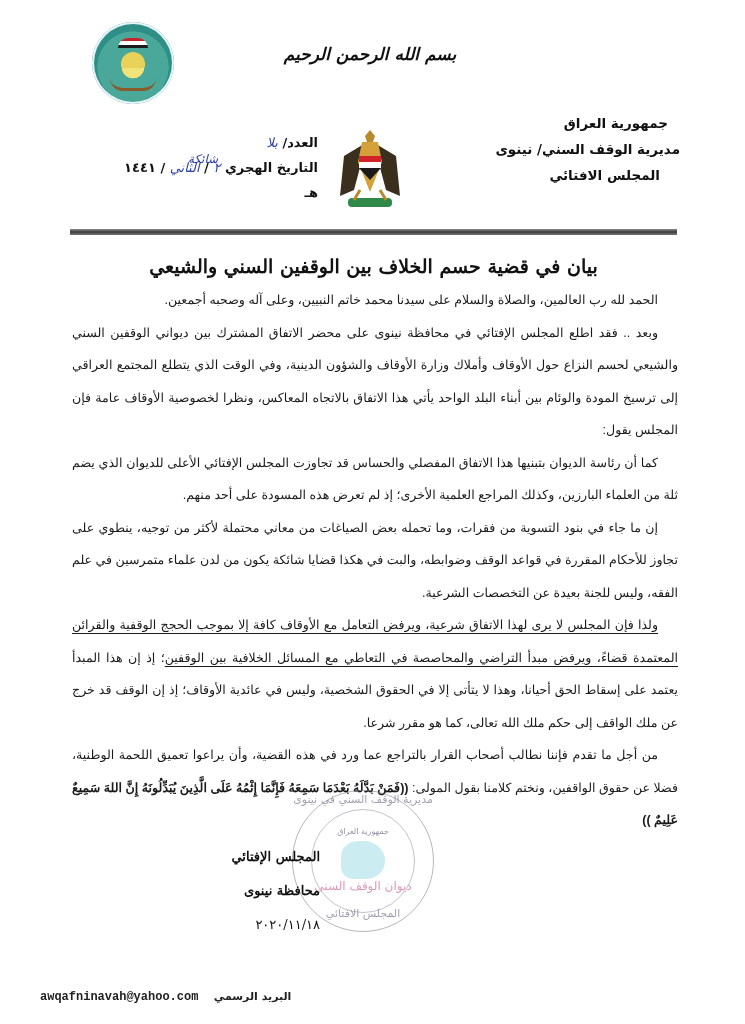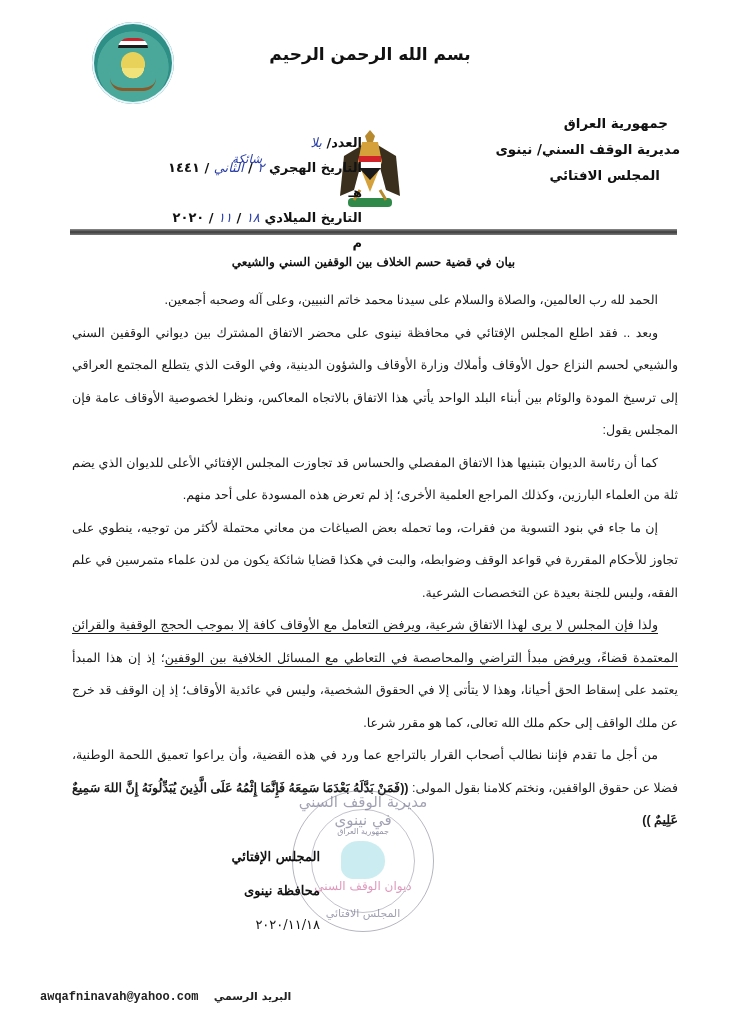--- a/index.html
+++ b/index.html
@@ -6,20 +6,21 @@
   body {
     width: 745px; height: 1024px; background: #ffffff; position: relative; overflow: hidden;
     font-family: "DejaVu Serif", serif; color: #1a1a1a;
   }
   .abs { position: absolute; }
   
   .bismillah {
     left: 220px; top: 44px; width: 300px; text-align: center;
     font-family: "DejaVu Sans", sans-serif; font-weight: bold; font-size: 17px; color: #111;
     direction: rtl;
+    font-style: italic;
   }
   .logo {
     left: 92px; top: 22px; width: 82px; height: 82px; border-radius: 50%;
     background: radial-gradient(circle at 50% 55%, #f2e27a 0 18%, #4aa89a 19% 58%, #2d8f86 59% 76%, #8fd2e6 77% 88%, #2f9fd0 89% 100%);
     box-shadow: 0 0 0 2px #e8f5fb inset;
   }
   .logo .dome {
     position: absolute; left: 29px; top: 30px; width: 24px; height: 16px;
     background: #e9d25a; border-radius: 12px 12px 2px 2px;
   }
@@ -36,32 +37,32 @@
     font-family: "DejaVu Sans", sans-serif; font-weight: bold; font-size: 13.5px; line-height: 26px; color: #111;
   }
   .right-block div { padding-right: 6px; }
   .right-block .l1 { padding-right: 12px; }
   .right-block .l2 { padding-right: 8px; }
   .right-block .l3 { padding-right: 0px; }
   .right-block .l4 { padding-right: 20px; }
   .emblem { left: 338px; top: 126px; width: 64px; height: 88px; }
   .left-block {
     left: 118px; top: 130px; width: 200px; direction: rtl; text-align: right;
-    font-family: "DejaVu Sans", sans-serif; font-weight: bold; font-size: 13px; line-height: 25px; color: #111; margin-left: 44px;
+    font-family: "DejaVu Sans", sans-serif; font-weight: bold; font-size: 13px; line-height: 25px; color: #111;
   }
   .hand { font-family: "DejaVu Serif", serif; font-weight: normal; color: #2a3fa8; font-style: italic; }
   .handsup { position: absolute; left: 70px; top: -8px; font-size: 12px; }
   .rule {
     left: 70px; top: 229px; width: 607px; height: 6px;
     background: linear-gradient(#8c8c8c, #3c3c3c 50%, #7a7a7a);
   }
   
   .title {
     left: 70px; top: 255px; width: 607px; text-align: center; direction: rtl;
-    font-family: "DejaVu Serif", serif; font-weight: bold; font-size: 12px; color: #111;
+    font-family: "DejaVu Serif", serif; font-weight: bold; font-size: 19px; color: #111;
   }
   .body-text {
     left: 72px; top: 284px; width: 606px; direction: rtl; text-align: justify;
     font-family: Liberation Sans, sans-serif; font-size: 12.6px; line-height: 32.5px; color: #1a1a1a;
   }
   .body-text p { margin: 0; text-indent: 20px; text-align-last: right; }
   .body-text .u { text-decoration: underline; text-underline-offset: 4px; }
   .body-text .quran { font-weight: bold; }
   
   .sign {
@@ -72,21 +73,21 @@
   .stamp {
     left: 292px; top: 790px; width: 140px; height: 140px; border-radius: 50%;
     border: 1.5px solid rgba(120,120,140,0.55);
   }
   .stamp-inner {
     position: absolute; left: 18px; top: 18px; width: 102px; height: 102px; border-radius: 50%;
     border: 1px solid rgba(120,120,140,0.45);
   }
   .stamp-top {
     position: absolute; left: 0; top: 2px; width: 140px; text-align: center;
-    font-family: "DejaVu Sans", sans-serif; font-size: 15px; color: rgba(100,100,130,0.6); direction: rtl;
+    font-family: "DejaVu Sans", sans-serif; font-size: 11px; color: rgba(100,100,130,0.6); direction: rtl;
   }
   .stamp-mid {
     position: absolute; left: 0; top: 36px; width: 140px; text-align: center;
     font-family: "DejaVu Sans", sans-serif; font-size: 8px; color: rgba(100,100,130,0.7); direction: rtl;
   }
   .stamp-map {
     position: absolute; left: 48px; top: 50px; width: 44px; height: 38px;
     background: rgba(140,215,225,0.45); border-radius: 40% 50% 45% 30%;
   }
   .stamp-pink {
@@ -139,26 +140,20 @@
     <span>العدد/</span>
     <span class="hand">بلا</span>
   </div>
   <div style="position:relative">
     <span class="hand handsup">شائكة</span>
     <span>التاريخ الهجري</span>
     <span class="hand">٢</span> /
     <span class="hand">الثاني</span> /
     <span>١٤٤١ هـ</span>
   </div>
-  <div>
-    <span>التاريخ الميلادي</span>
-    <span class="hand">١٨</span> /
-    <span class="hand">١١</span> /
-    <span>٢٠٢٠ م</span>
-  </div>
 </div>
 
 <div class="abs rule"></div>
 
 <div class="abs title">بيان في قضية حسم الخلاف بين الوقفين السني والشيعي</div>
 
 <div class="abs body-text">
   <p>الحمد لله رب العالمين، والصلاة والسلام على سيدنا محمد خاتم النبيين، وعلى آله وصحبه أجمعين.</p>
   <p>وبعد .. فقد اطلع المجلس الإفتائي في محافظة نينوى على محضر الاتفاق المشترك بين ديواني الوقفين السني والشيعي لحسم النزاع حول الأوقاف وأملاك وزارة الأوقاف والشؤون الدينية، وفي الوقت الذي يتطلع المجتمع العراقي إلى ترسيخ المودة والوئام بين أبناء البلد الواحد يأتي هذا الاتفاق بالاتجاه المعاكس، ونظرا لخصوصية الأوقاف عامة فإن المجلس يقول:</p>
   <p>كما أن رئاسة الديوان بتبنيها هذا الاتفاق المفصلي والحساس قد تجاوزت المجلس الإفتائي الأعلى للديوان الذي يضم ثلة من العلماء البارزين، وكذلك المراجع العلمية الأخرى؛ إذ لم تعرض هذه المسودة على أحد منهم.</p>

